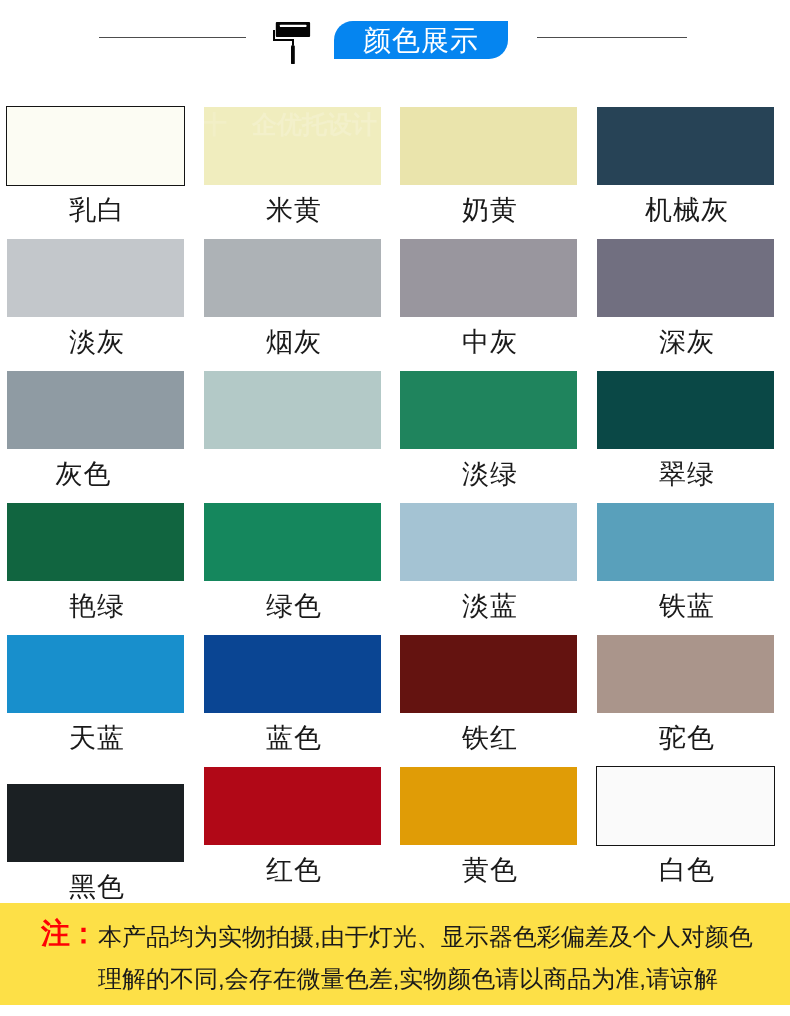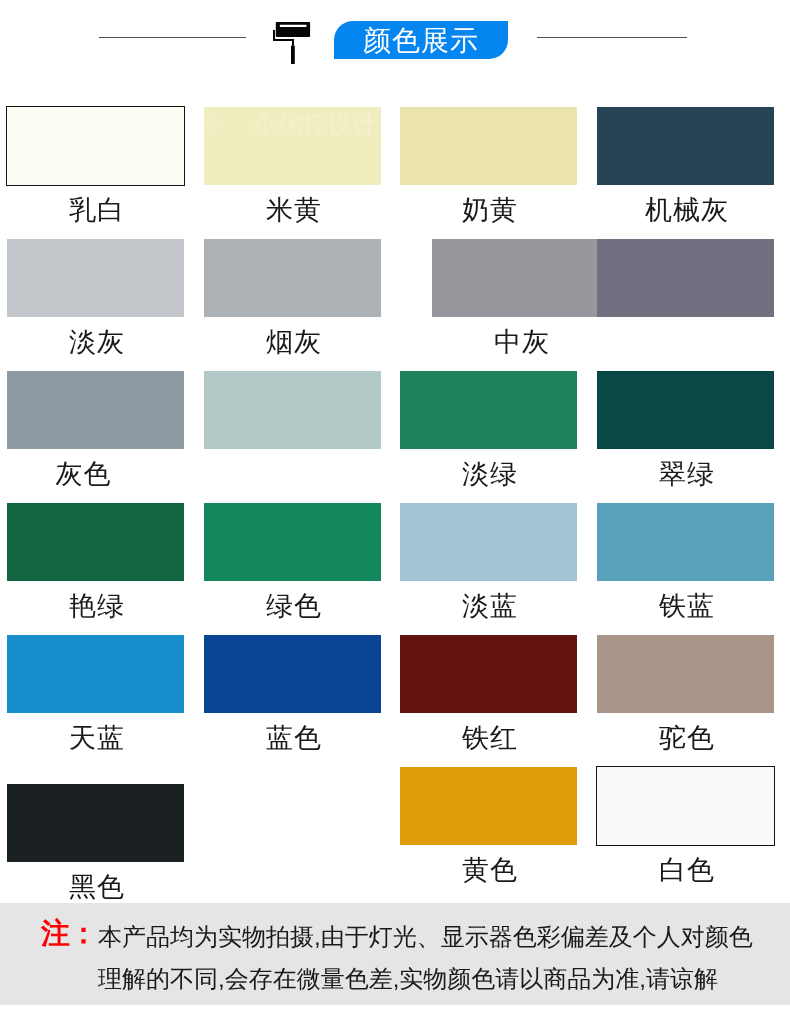--- a/index.html
+++ b/index.html
@@ -40,21 +40,21 @@
   .chip.bordered{outline:1px solid #141414;outline-offset:0px;}
   
   .clabel{
     text-align:center;font-size:27px;color:#1a1a1a;
     margin-top:10px;line-height:30px;letter-spacing:1px;text-indent:3px;
   }
 
   
   .note{
     position:absolute;left:0;top:903px;width:790px;height:102px;
-    background:#e5e5e5;
+    background:#fde047;
   }
   .note-line{
     position:absolute;text-align:left;white-space:nowrap;
     font-size:24px;color:#1a1a1a;line-height:28px;letter-spacing:0px;
   }
   .note-l1{left:42px;top:18px;}
   .note-l2{left:98px;top:62px;}
   .note-prefix{color:#fe0004;font-weight:bold;font-size:29px;position:relative;top:-2px;left:-1px;letter-spacing:-1px;}
 
   
@@ -120,26 +120,27 @@
       </div>
       <div class="row" style="height: 132px;">
         <div class="cell" style="left: 0px; width: 177px;">
           <div class="chip" style="background: rgb(195, 199, 203); width: 177px; height: 78px;"></div>
           <div class="clabel">淡灰</div>
         </div>
         <div class="cell" style="left: 197px; width: 177px;">
           <div class="chip" style="background: rgb(173, 178, 182); width: 177px; height: 78px;"></div>
           <div class="clabel">烟灰</div>
         </div>
-        <div class="cell" style="left: 393px; width: 177px; margin-left: 32px;">
+        <div class="cell" style="left: 393px; width: 177px;">
           <div class="chip" style="background: rgb(153, 150, 158); width: 177px; height: 78px;"></div>
           <div class="clabel">中灰</div>
         </div>
         <div class="cell" style="left: 590px; width: 177px;">
           <div class="chip" style="background: rgb(113, 111, 128); width: 177px; height: 78px;"></div>
+          <div class="clabel">深灰</div>
         </div>
       </div>
       <div class="row" style="height: 132px;">
         <div class="cell" style="left: 0px; width: 150px;">
           <div class="chip" style="background: rgb(143, 155, 163); width: 177px; height: 78px;"></div>
           <div class="clabel">灰色</div>
         </div>
         <div class="cell" style="left: 197px; width: 177px;">
           <div class="chip" style="background: rgb(179, 201, 199); width: 177px; height: 78px;"></div>
         </div>
@@ -185,20 +186,24 @@
         </div>
         <div class="cell" style="left: 590px; width: 177px;">
           <div class="chip" style="background: rgb(170, 149, 139); width: 177px; height: 78px;"></div>
           <div class="clabel">驼色</div>
         </div>
       </div>
       <div class="row" style="height: 132px;">
         <div class="cell" style="left: 0px; width: 177px; margin-top: 17px;">
           <div class="chip" style="background: rgb(27, 32, 35); width: 177px; height: 78px;"></div>
           <div class="clabel">黑色</div>
+        </div>
+        <div class="cell" style="left: 197px; width: 177px;">
+          <div class="chip" style="background: rgb(177, 8, 23); width: 177px; height: 78px;"></div>
+          <div class="clabel">红色</div>
         </div>
         <div class="cell" style="left: 393px; width: 177px;">
           <div class="chip" style="background: rgb(224, 156, 6); width: 177px; height: 78px;"></div>
           <div class="clabel">黄色</div>
         </div>
         <div class="cell" style="left: 590px; width: 177px;">
           <div class="chip bordered" style="background: rgb(250, 250, 250); width: 177px; height: 78px;"></div>
           <div class="clabel">白色</div>
         </div>
       </div>

